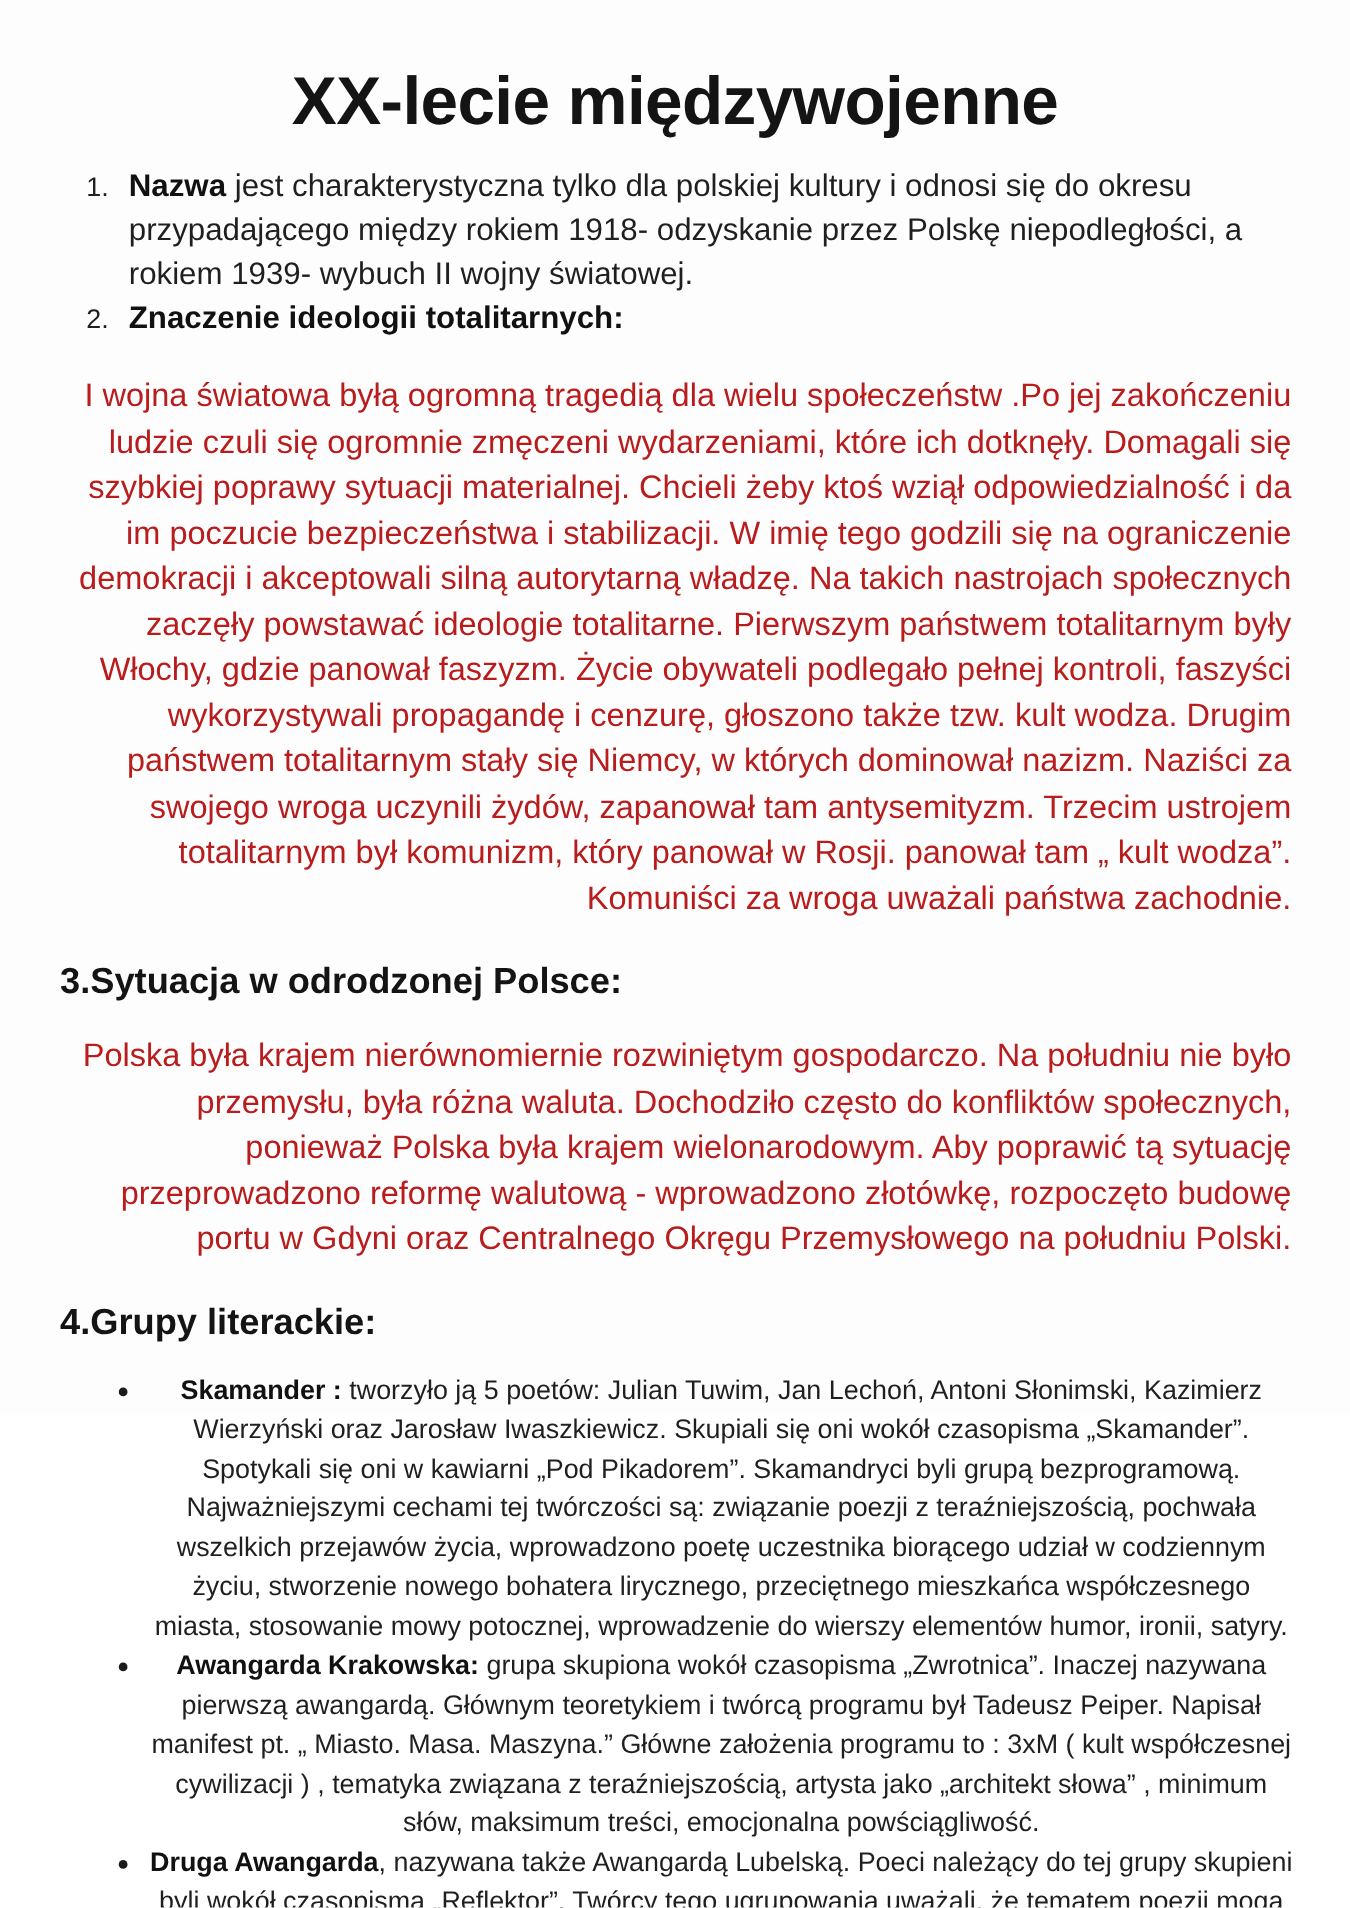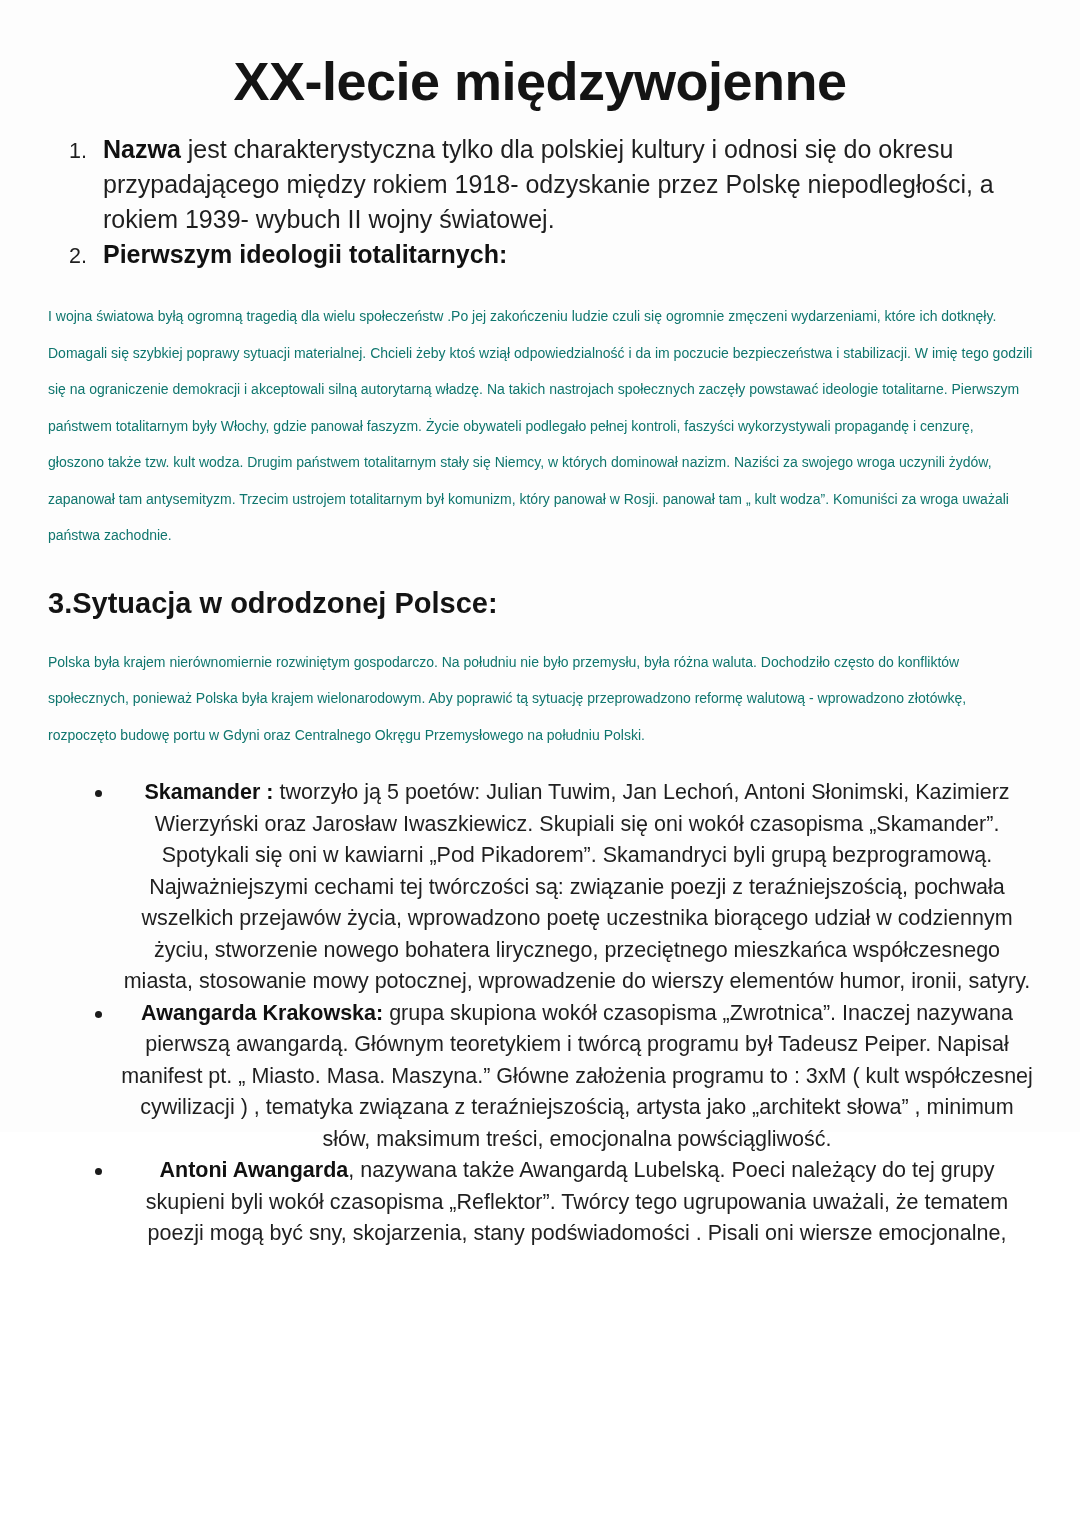--- a/index.html
+++ b/index.html
@@ -41,24 +41,24 @@
     font-size: 25px;
     line-height: 35px;
     padding-left: 10px;
     color: #1f1f1f;
   }
   ol.numbered > li::marker {
     font-size: 21.5px;
   }
   p.body-par {
     margin: 26px 0 0 3px;
-    font-size: 14px;
+    font-size: 26px;
     line-height: 36.5px;
-    color: #0f766e;
-    text-align: left;
+    color: #b91c1c;
+    text-align: right;
     padding-right: 2px;
   }
   h2.sec-head {
     margin: 34px 0 0 3px;
     font-size: 29px;
     line-height: 30px;
     font-weight: 700;
     color: #141414;
   }
   ul.bullets {
@@ -92,29 +92,30 @@
 </style>
 </head>
 <body>
 
 <div class="page">
 
   <h1 class="doc-title">XX-lecie międzywojenne</h1>
 
   <ol class="numbered">
     <li><span class="b">Nazwa</span><span> jest charakterystyczna tylko dla polskiej kultury i odnosi się  do okresu przypadającego między rokiem 1918- odzyskanie przez Polskę niepodległości, a rokiem 1939- wybuch II wojny światowej.</span></li>
-    <li><span class="b">Pierwszym ideologii totalitarnych:</span><span></span></li>
+    <li><span class="b">Znaczenie ideologii totalitarnych:</span><span></span></li>
   </ol>
 
   <p class="body-par">I wojna światowa byłą ogromną tragedią dla wielu społeczeństw .Po jej zakończeniu ludzie czuli się ogromnie zmęczeni wydarzeniami, które ich dotknęły. Domagali się szybkiej poprawy sytuacji materialnej. Chcieli żeby ktoś wziął odpowiedzialność i da im poczucie bezpieczeństwa i stabilizacji. W imię tego godzili się na ograniczenie demokracji i akceptowali silną autorytarną władzę. Na takich nastrojach społecznych zaczęły powstawać ideologie totalitarne.  Pierwszym państwem totalitarnym były Włochy, gdzie panował faszyzm.  Życie obywateli podlegało pełnej kontroli, faszyści wykorzystywali propagandę i cenzurę, głoszono także tzw. kult wodza. Drugim państwem totalitarnym stały się Niemcy, w których dominował nazizm. Naziści za swojego wroga uczynili żydów, zapanował tam antysemityzm. Trzecim ustrojem totalitarnym był komunizm, który panował w Rosji. panował tam „ kult wodza”. Komuniści za wroga uważali państwa zachodnie.</p>
 
   <h2 class="sec-head">3.Sytuacja w odrodzonej Polsce:</h2>
 
   <p class="body-par">Polska była krajem nierównomiernie rozwiniętym gospodarczo. Na południu nie było przemysłu, była różna waluta. Dochodziło często do konfliktów społecznych, ponieważ Polska była krajem wielonarodowym. Aby poprawić tą sytuację przeprowadzono reformę walutową - wprowadzono złotówkę, rozpoczęto budowę portu w Gdyni oraz Centralnego Okręgu Przemysłowego na południu Polski.</p>
 
+  <h2 class="sec-head">4.Grupy literackie:</h2>
 
   <ul class="bullets">
     <li><span class="b">Skamander :</span><span> tworzyło ją 5 poetów: Julian Tuwim, Jan Lechoń, Antoni Słonimski, Kazimierz Wierzyński oraz Jarosław Iwaszkiewicz. Skupiali się oni wokół czasopisma „Skamander”. Spotykali się oni w kawiarni „Pod Pikadorem”. Skamandryci byli grupą bezprogramową. Najważniejszymi cechami tej twórczości są: związanie poezji z teraźniejszością, pochwała wszelkich przejawów życia, wprowadzono poetę uczestnika biorącego udział w codziennym życiu, stworzenie nowego bohatera lirycznego, przeciętnego mieszkańca współczesnego miasta, stosowanie mowy potocznej, wprowadzenie do wierszy elementów humor, ironii, satyry.</span></li>
     <li><span class="b">Awangarda Krakowska:</span><span> grupa skupiona wokół czasopisma „Zwrotnica”. Inaczej nazywana pierwszą awangardą. Głównym teoretykiem i twórcą  programu był Tadeusz Peiper. Napisał manifest pt. „ Miasto. Masa. Maszyna.” Główne założenia programu to : 3xM ( kult współczesnej cywilizacji ) , tematyka związana z teraźniejszością, artysta jako „architekt słowa” , minimum słów, maksimum treści, emocjonalna powściągliwość.</span></li>
-    <li><span class="b">Antoni Awangarda</span><span>, nazywana także Awangardą Lubelską. Poeci należący do tej grupy skupieni byli wokół czasopisma „Reflektor”. Twórcy tego ugrupowania uważali, że tematem poezji mogą być sny, skojarzenia, stany podświadomości . Pisali oni wiersze emocjonalne,</span></li>
+    <li><span class="b">Druga Awangarda</span><span>, nazywana także Awangardą Lubelską. Poeci należący do tej grupy skupieni byli wokół czasopisma „Reflektor”. Twórcy tego ugrupowania uważali, że tematem poezji mogą być sny, skojarzenia, stany podświadomości . Pisali oni wiersze emocjonalne,</span></li>
   </ul>
 
 </div>
 
 </body></html>

